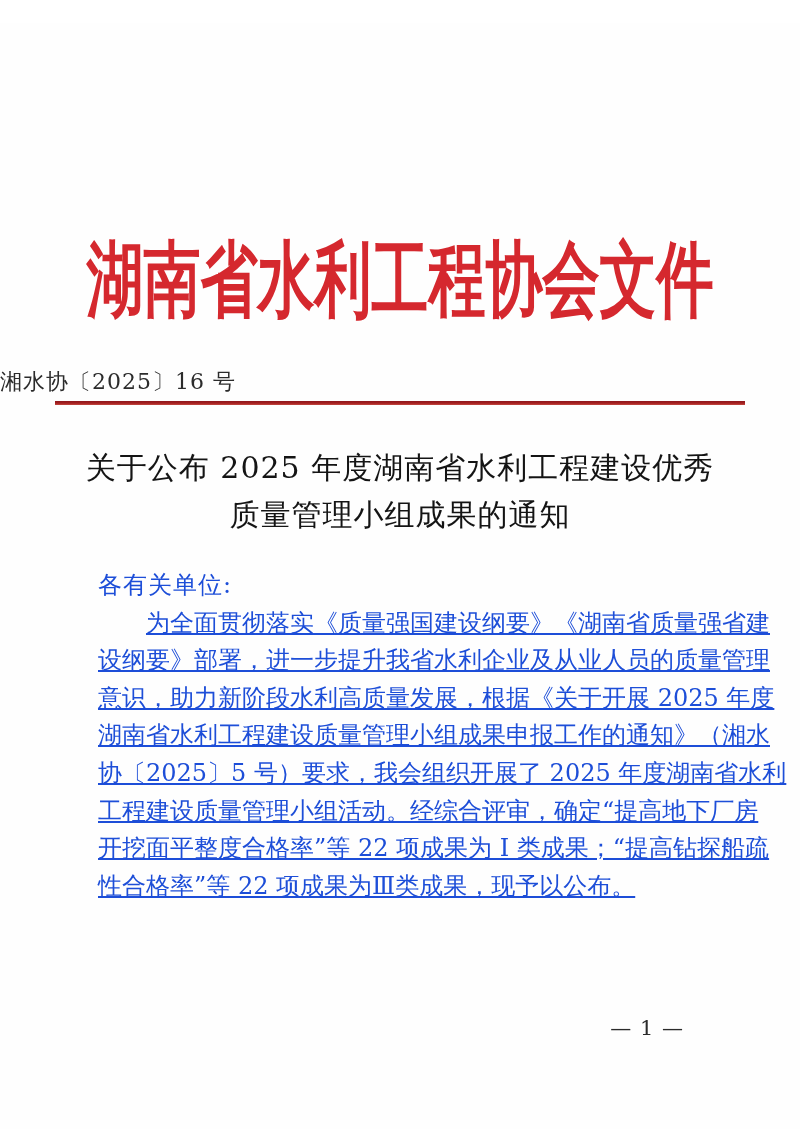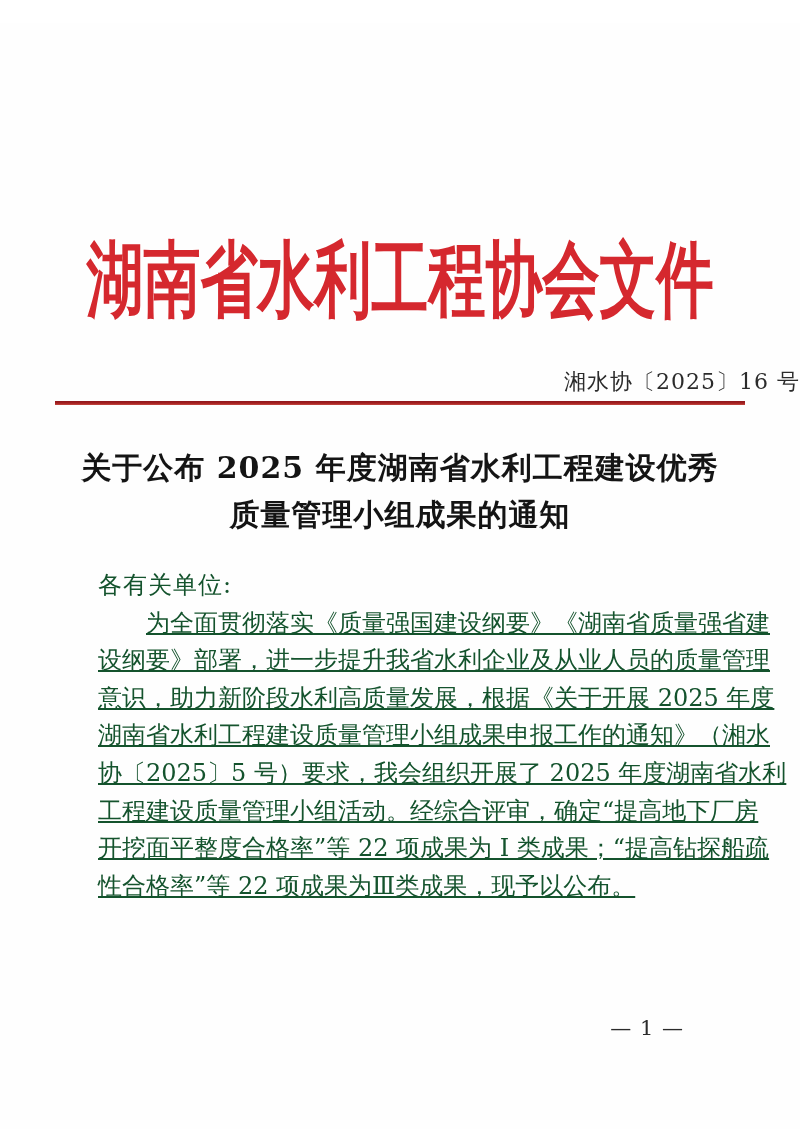--- a/index.html
+++ b/index.html
@@ -23,48 +23,48 @@
     font-weight: bold;
     color: #d5282e;
     letter-spacing: 0px;
     transform: scaleY(1.45);
     transform-origin: top center;
     white-space: nowrap;
   }
   .doc-number {
     position: absolute;
     top: 344px; left: 0; right: 0;
-    text-align: right;
+    text-align: left;
     font-size: 22px;
     color: #2b2b2b;
     letter-spacing: 1px;
   }
   .red-line {
     position: absolute;
     top: 378px; left: 55px; right: 55px;
     height: 4px;
     background: linear-gradient(to bottom, #8e171c 0%, #a5201f 55%, #c24a42 100%);
   }
   .notice-title {
     position: absolute;
     top: 421px; left: 0; right: 0;
     text-align: center;
     font-size: 30px;
-    font-weight: bold;
+    font-weight: normal;
     color: #141414;
     line-height: 47px;
     letter-spacing: 1px;
   }
   .body-text {
     position: absolute;
     top: 544px; left: 98px;
     width: 614px;
     font-size: 24px;
     line-height: 37.6px;
-    color: #14532d;
+    color: #1d4ed8;
   }
   .salutation {
     text-align: left;
     letter-spacing: 1px;
   }
   .line {
     text-align: justify;
     text-align-last: justify;
     text-justify: inter-character;
     white-space: nowrap;

